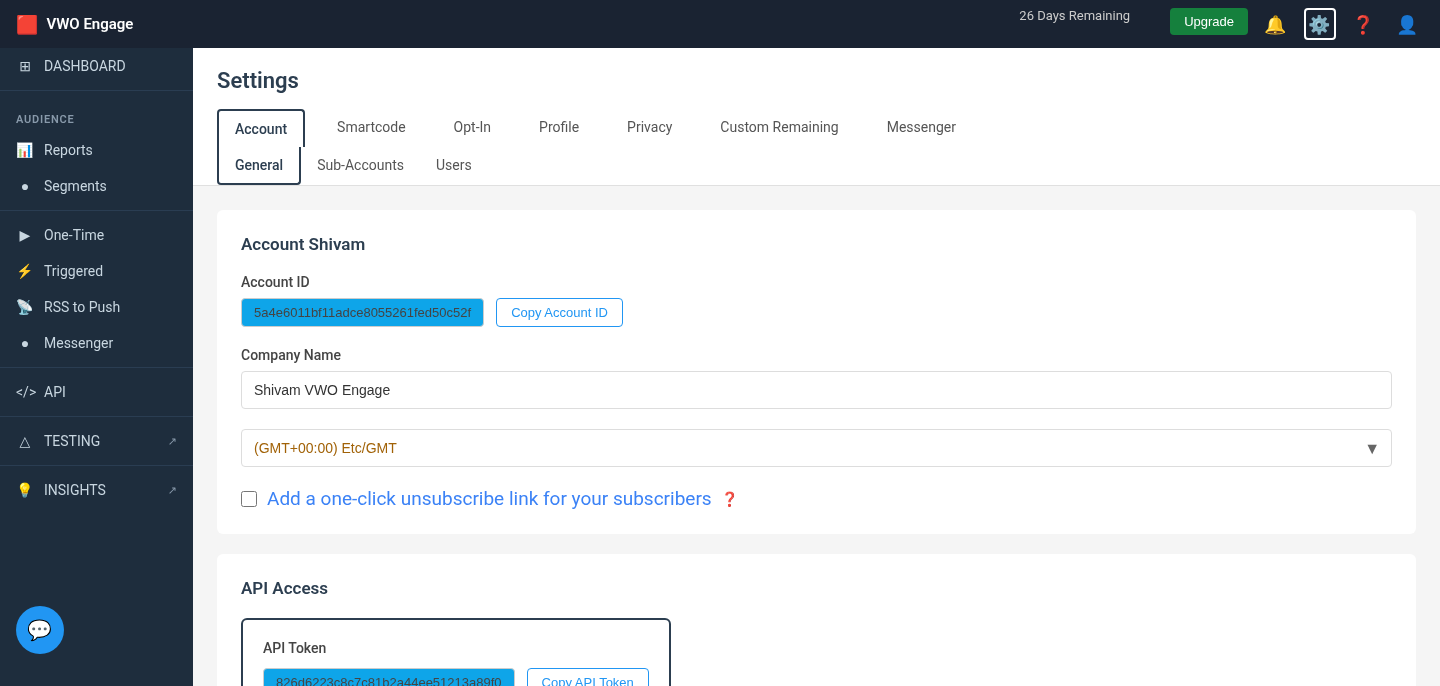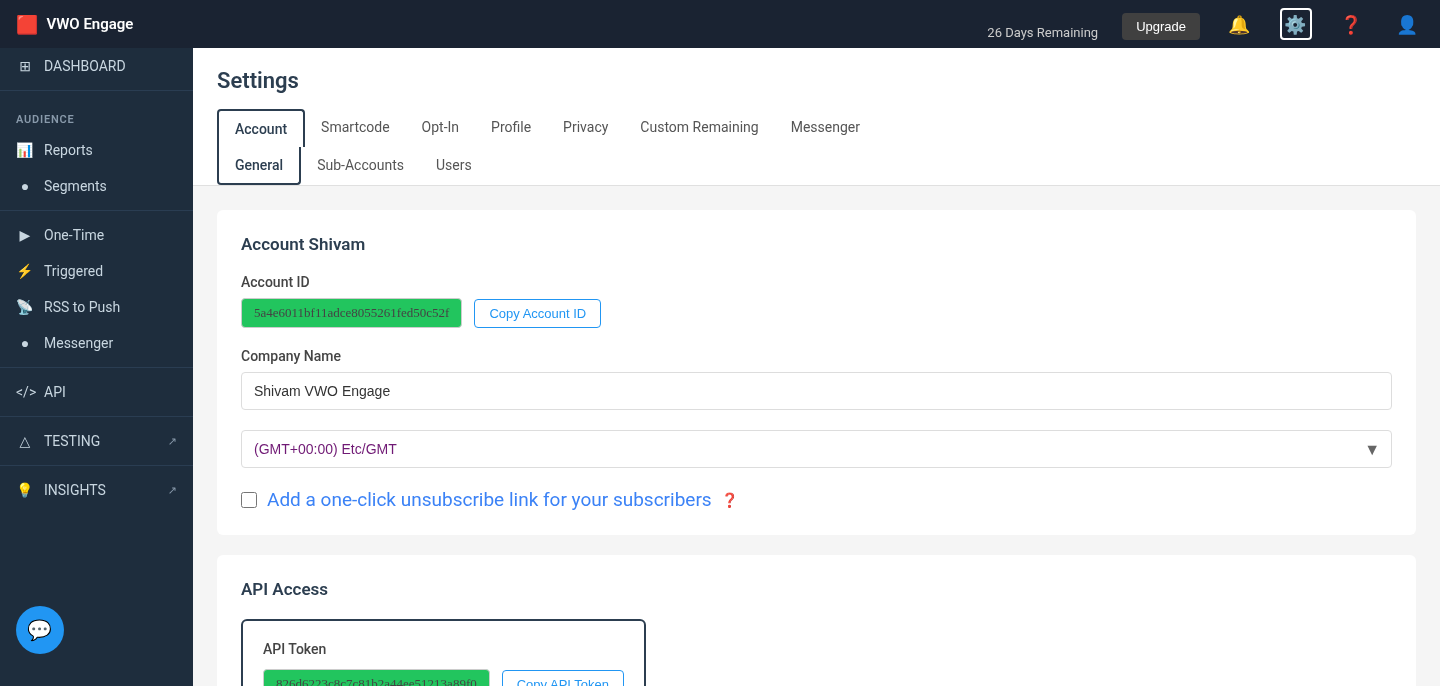--- a/index.html
+++ b/index.html
@@ -12,23 +12,23 @@
       display: flex;
       align-items: center;
       justify-content: space-between;
       padding: 0 16px;
       flex-shrink: 0;
       z-index: 100;
     }
     .header-left { display: flex; align-items: center; gap: 8px; }
     .header-logo { color: #e74c3c; font-size: 18px; }
     .header-title { color: #ffffff; font-size: 15px; font-weight: 600; }
-    .header-right { display: flex; align-items: flex-end; gap: 24px; }
+    .header-right { display: flex; align-items: flex-start; gap: 12px; }
     .days-remaining { color: #ccc; font-size: 13px; }
-    .upgrade-btn { background: #404040; color: white; border: none; padding: 6px 14px; border-radius: 4px; font-size: 13px; cursor: pointer; font-weight: 500; }
+    .upgrade-btn { background: #15803d; color: white; border: none; padding: 6px 14px; border-radius: 4px; font-size: 13px; cursor: pointer; font-weight: 500; margin-left: 28px; }
     .header-icon { color: #ccc; font-size: 18px; cursor: pointer; width: 32px; height: 32px; display: flex; align-items: center; justify-content: center; border-radius: 4px; }
     .header-icon.active { border: 2px solid #ffffff; color: #ffffff; }
 
     
     .layout { display: flex; flex: 1; overflow: hidden; }
 
     
     .sidebar {
       width: 193px;
       background: #1e2d3d;
@@ -64,21 +64,21 @@
       color: white; font-size: 20px; cursor: pointer;
       margin: 16px;
     }
 
     
     .main { flex: 1; overflow-y: auto; background: #f5f5f5; }
     .settings-header { padding: 20px 24px 0; background: #ffffff; border-bottom: 1px solid #e0e0e0; }
     .settings-title { font-size: 22px; font-weight: 600; color: #2c3e50; margin-bottom: 16px; }
 
     
-    .tabs-row { display: flex; gap: 0; margin-bottom: 0; }
+    .tabs-row { display: flex; gap: 16px; margin-bottom: 0; }
     .tab {
       padding: 10px 16px;
       font-size: 14px;
       color: #555;
       cursor: pointer;
       border-bottom: 2px solid transparent;
       white-space: nowrap;
     }
     .tab.selected-box { border: 2px solid #2c3e50; border-bottom: none; color: #2c3e50; font-weight: 500; border-radius: 4px 4px 0 0; }
     .tabs-row2 { display: flex; gap: 0; }
@@ -100,27 +100,27 @@
       padding: 24px;
       margin-bottom: 20px;
     }
     .section-title { font-size: 17px; font-weight: 600; color: #2c3e50; margin-bottom: 20px; }
 
     .field-label { font-size: 14px; color: #444; margin-bottom: 8px; font-weight: 500; }
     .field-group { margin-bottom: 20px; }
 
     .id-row { display: flex; align-items: center; gap: 12px; margin-bottom: 4px; }
     .id-badge {
-      background: #22c55e;
+      background: #0ea5e9;
       border: 1px solid #ccc;
       border-radius: 4px;
       padding: 6px 12px;
       font-size: 13px;
       color: #444;
-      font-family: Liberation Serif, serif;
+      font-family: Liberation Sans, sans-serif;
     }
     .copy-btn {
       background: white;
       border: 1px solid #2196f3;
       color: #2196f3;
       padding: 6px 14px;
       border-radius: 4px;
       font-size: 13px;
       cursor: pointer;
     }
@@ -135,21 +135,21 @@
       outline: none;
     }
 
     .select-wrapper { position: relative; }
     .select-input {
       width: 100%;
       padding: 10px 12px;
       border: 1px solid #ddd;
       border-radius: 4px;
       font-size: 14px;
-      color: #701a75;
+      color: #a16207;
       appearance: none;
       background: white;
       cursor: pointer;
       outline: none;
     }
     .select-arrow {
       position: absolute;
       right: 12px;
       top: 50%;
       transform: translateY(-50%);

